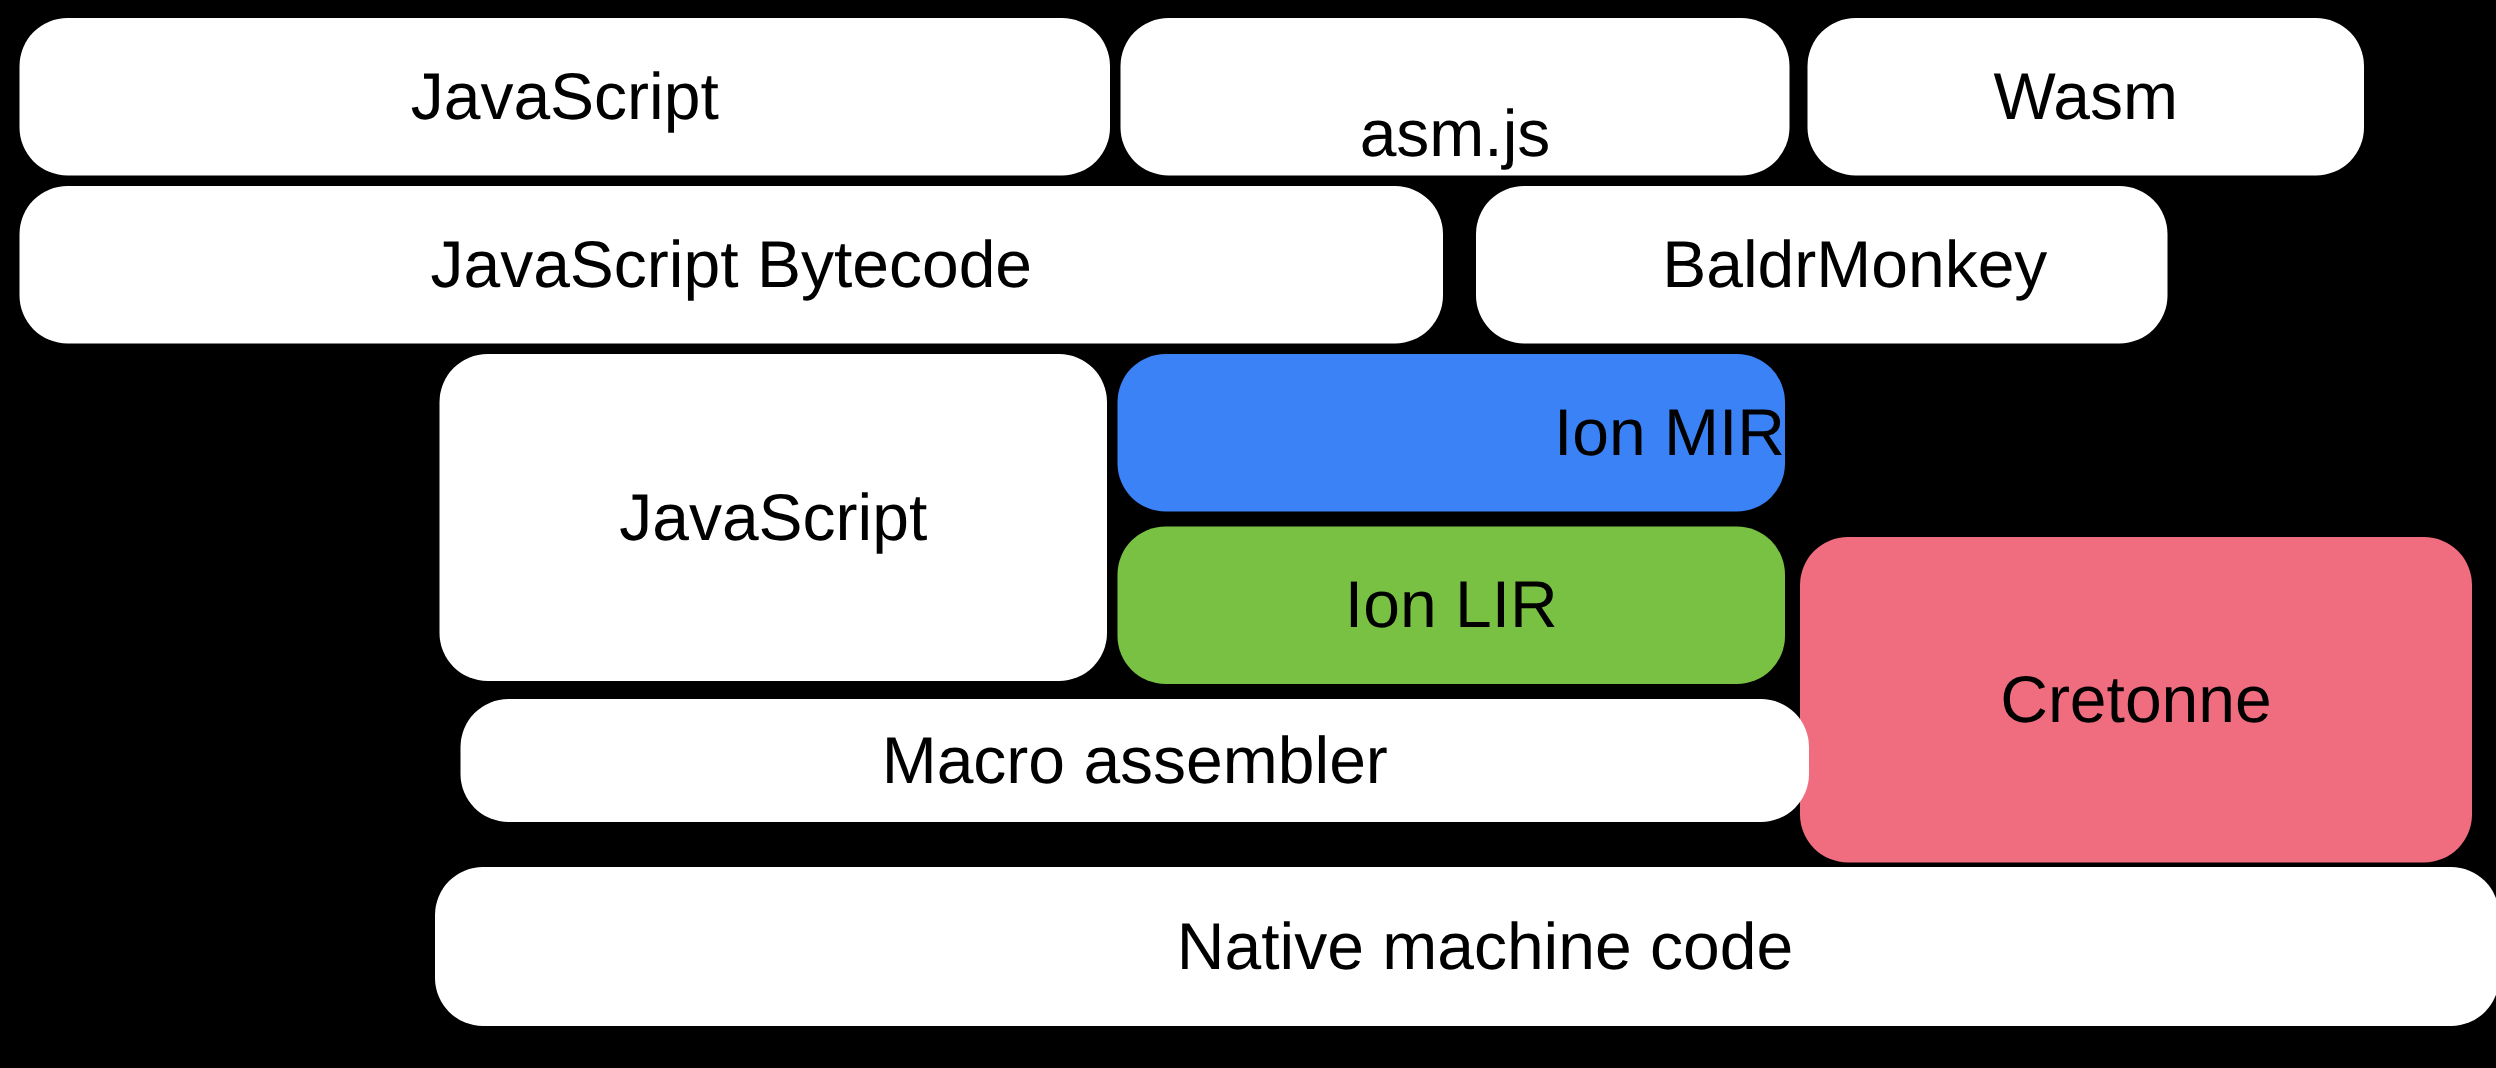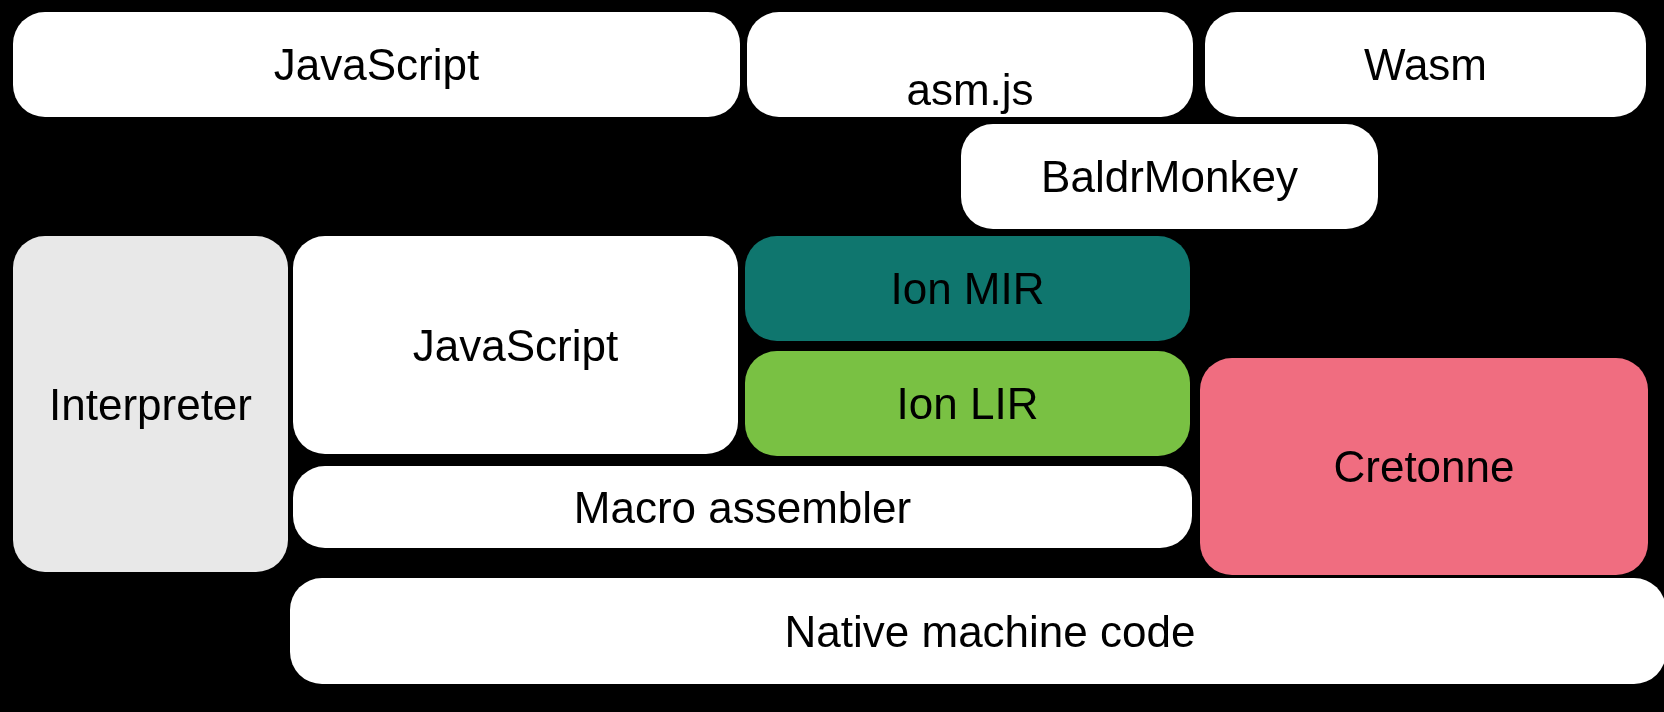--- a/index.html
+++ b/index.html
@@ -27,65 +27,65 @@
     text-align: center;
     font-size: 44px;
     line-height: 1.25;
     white-space: nowrap;
   }
   .label { display: block; }
 
   
   .b-javascript   { left: 13px;   top: 12px;  width: 727px; height: 105px; }
   .b-asmjs        { left: 747px;  top: 12px;  width: 446px; height: 105px; }
-  .b-wasm         { left: 1205px; top: 12px;  width: 441px; height: 105px; }
+  .b-wasm         { left: 1205px; top: 12px;  width: 371px; height: 105px; }
   
   .b-bytecode     { left: 13px;   top: 124px; width: 949px; height: 105px; }
-  .b-baldrmonkey  { left: 961px;  top: 124px; width: 417px; height: 105px; }
+  .b-baldrmonkey  { left: 984px;  top: 124px; width: 417px; height: 105px; padding-left: 44px; }
   
   .b-interpreter  { left: 13px;   top: 236px; width: 275px; height: 336px; }
   .b-baseline     { left: 293px;  top: 236px; width: 445px; height: 218px; }
   .b-ion-mir      { left: 745px;  top: 236px; width: 445px; height: 105px; }
   .b-ion-lir      { left: 745px;  top: 351px; width: 445px; height: 105px; }
   .b-cretonne     { left: 1200px; top: 358px; width: 448px; height: 217px; }
-  .b-macro        { left: 293px;  top: 466px; width: 899px; height: 82px; }
+  .b-macro        { left: 307px;  top: 466px; width: 899px; height: 82px; }
   
   .b-native       { left: 290px;  top: 578px; width: 1352px; height: 106px; padding-left: 24px; }
 </style>
 </head>
 <body>
 
 <div id="stage">
 
   <div class="box b-javascript" style="background: rgb(255, 255, 255);">
     <span class="label">JavaScript</span>
   </div>
 
   <div class="box b-asmjs" style="background: rgb(255, 255, 255); justify-content: flex-end;">
     <span class="label">asm.js</span>
   </div>
 
   <div class="box b-wasm" style="background: rgb(255, 255, 255);">
     <span class="label">Wasm</span>
   </div>
 
+  <div class="box b-bytecode" style="background: rgb(255, 255, 255);">
+    <span class="label">JavaScript Bytecode</span>
+  </div>
 
   <div class="box b-baldrmonkey" style="background: rgb(255, 255, 255);">
     <span class="label">BaldrMonkey</span>
   </div>
 
-  <div class="box b-interpreter" style="background: rgb(232, 232, 232);">
-    <span class="label">Interpreter</span>
-  </div>
 
   <div class="box b-baseline" style="background: rgb(255, 255, 255);">
     <span class="label">JavaScript</span>
   </div>
 
-  <div class="box b-ion-mir" style="background: #0f766e;">
+  <div class="box b-ion-mir" style="background: #3b82f6; align-items: flex-end;">
     <span class="label">Ion MIR</span>
   </div>
 
   <div class="box b-ion-lir" style="background: rgb(121, 193, 67);">
     <span class="label">Ion LIR</span>
   </div>
 
   <div class="box b-cretonne" style="background: rgb(240, 109, 128);">
     <span class="label">Cretonne</span>
   </div>

